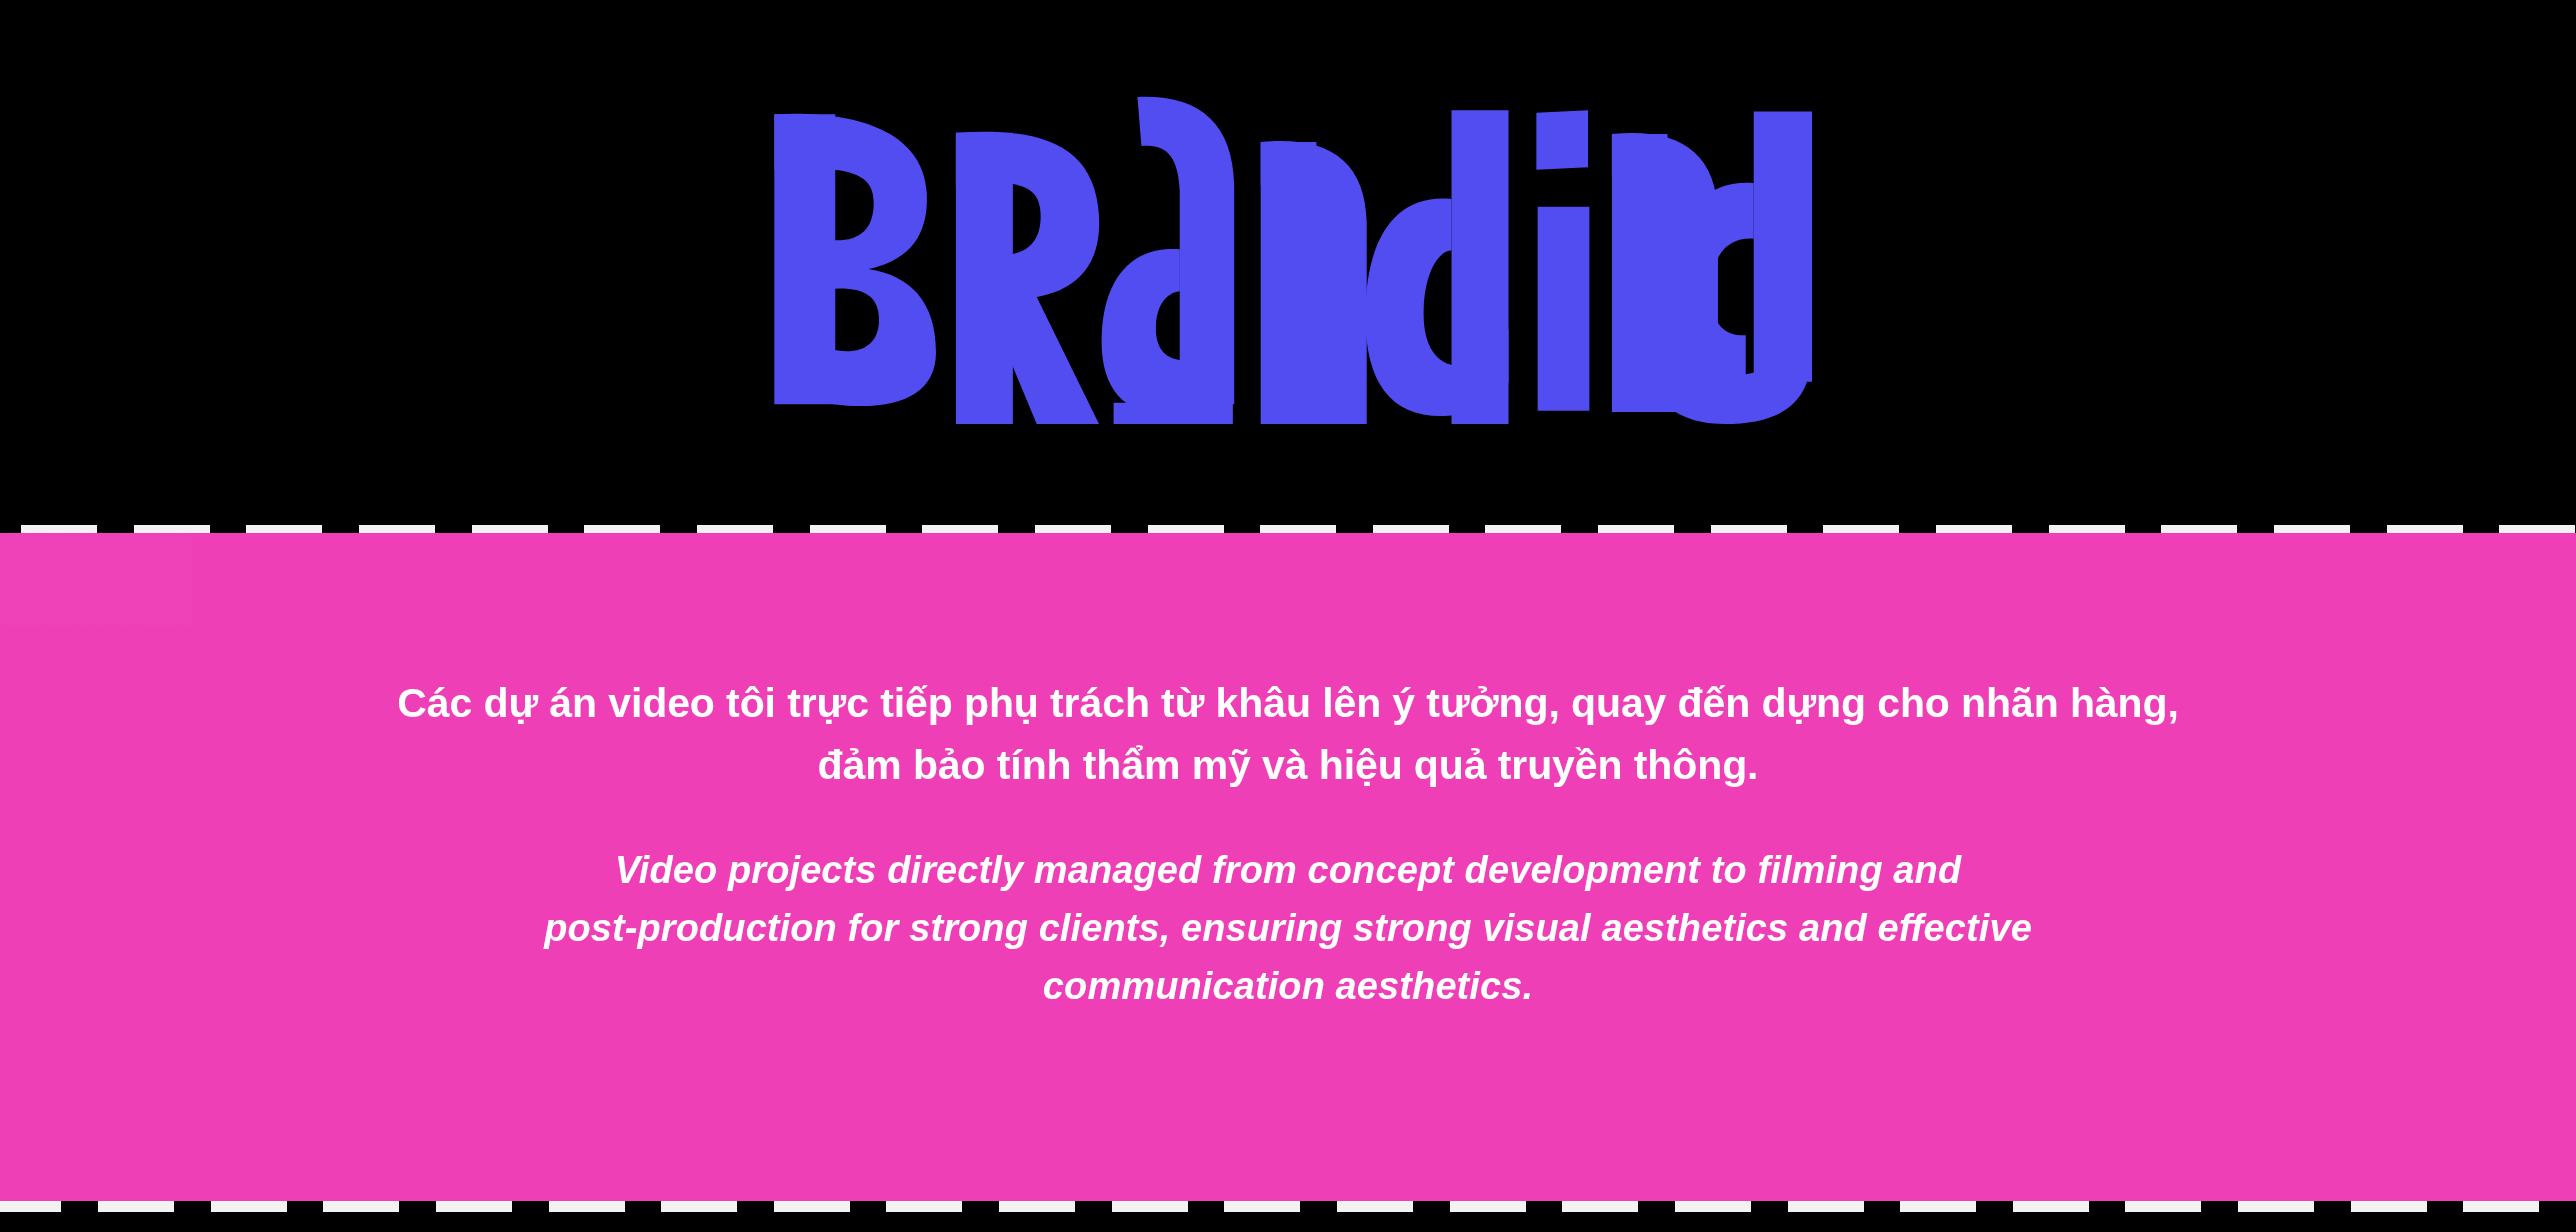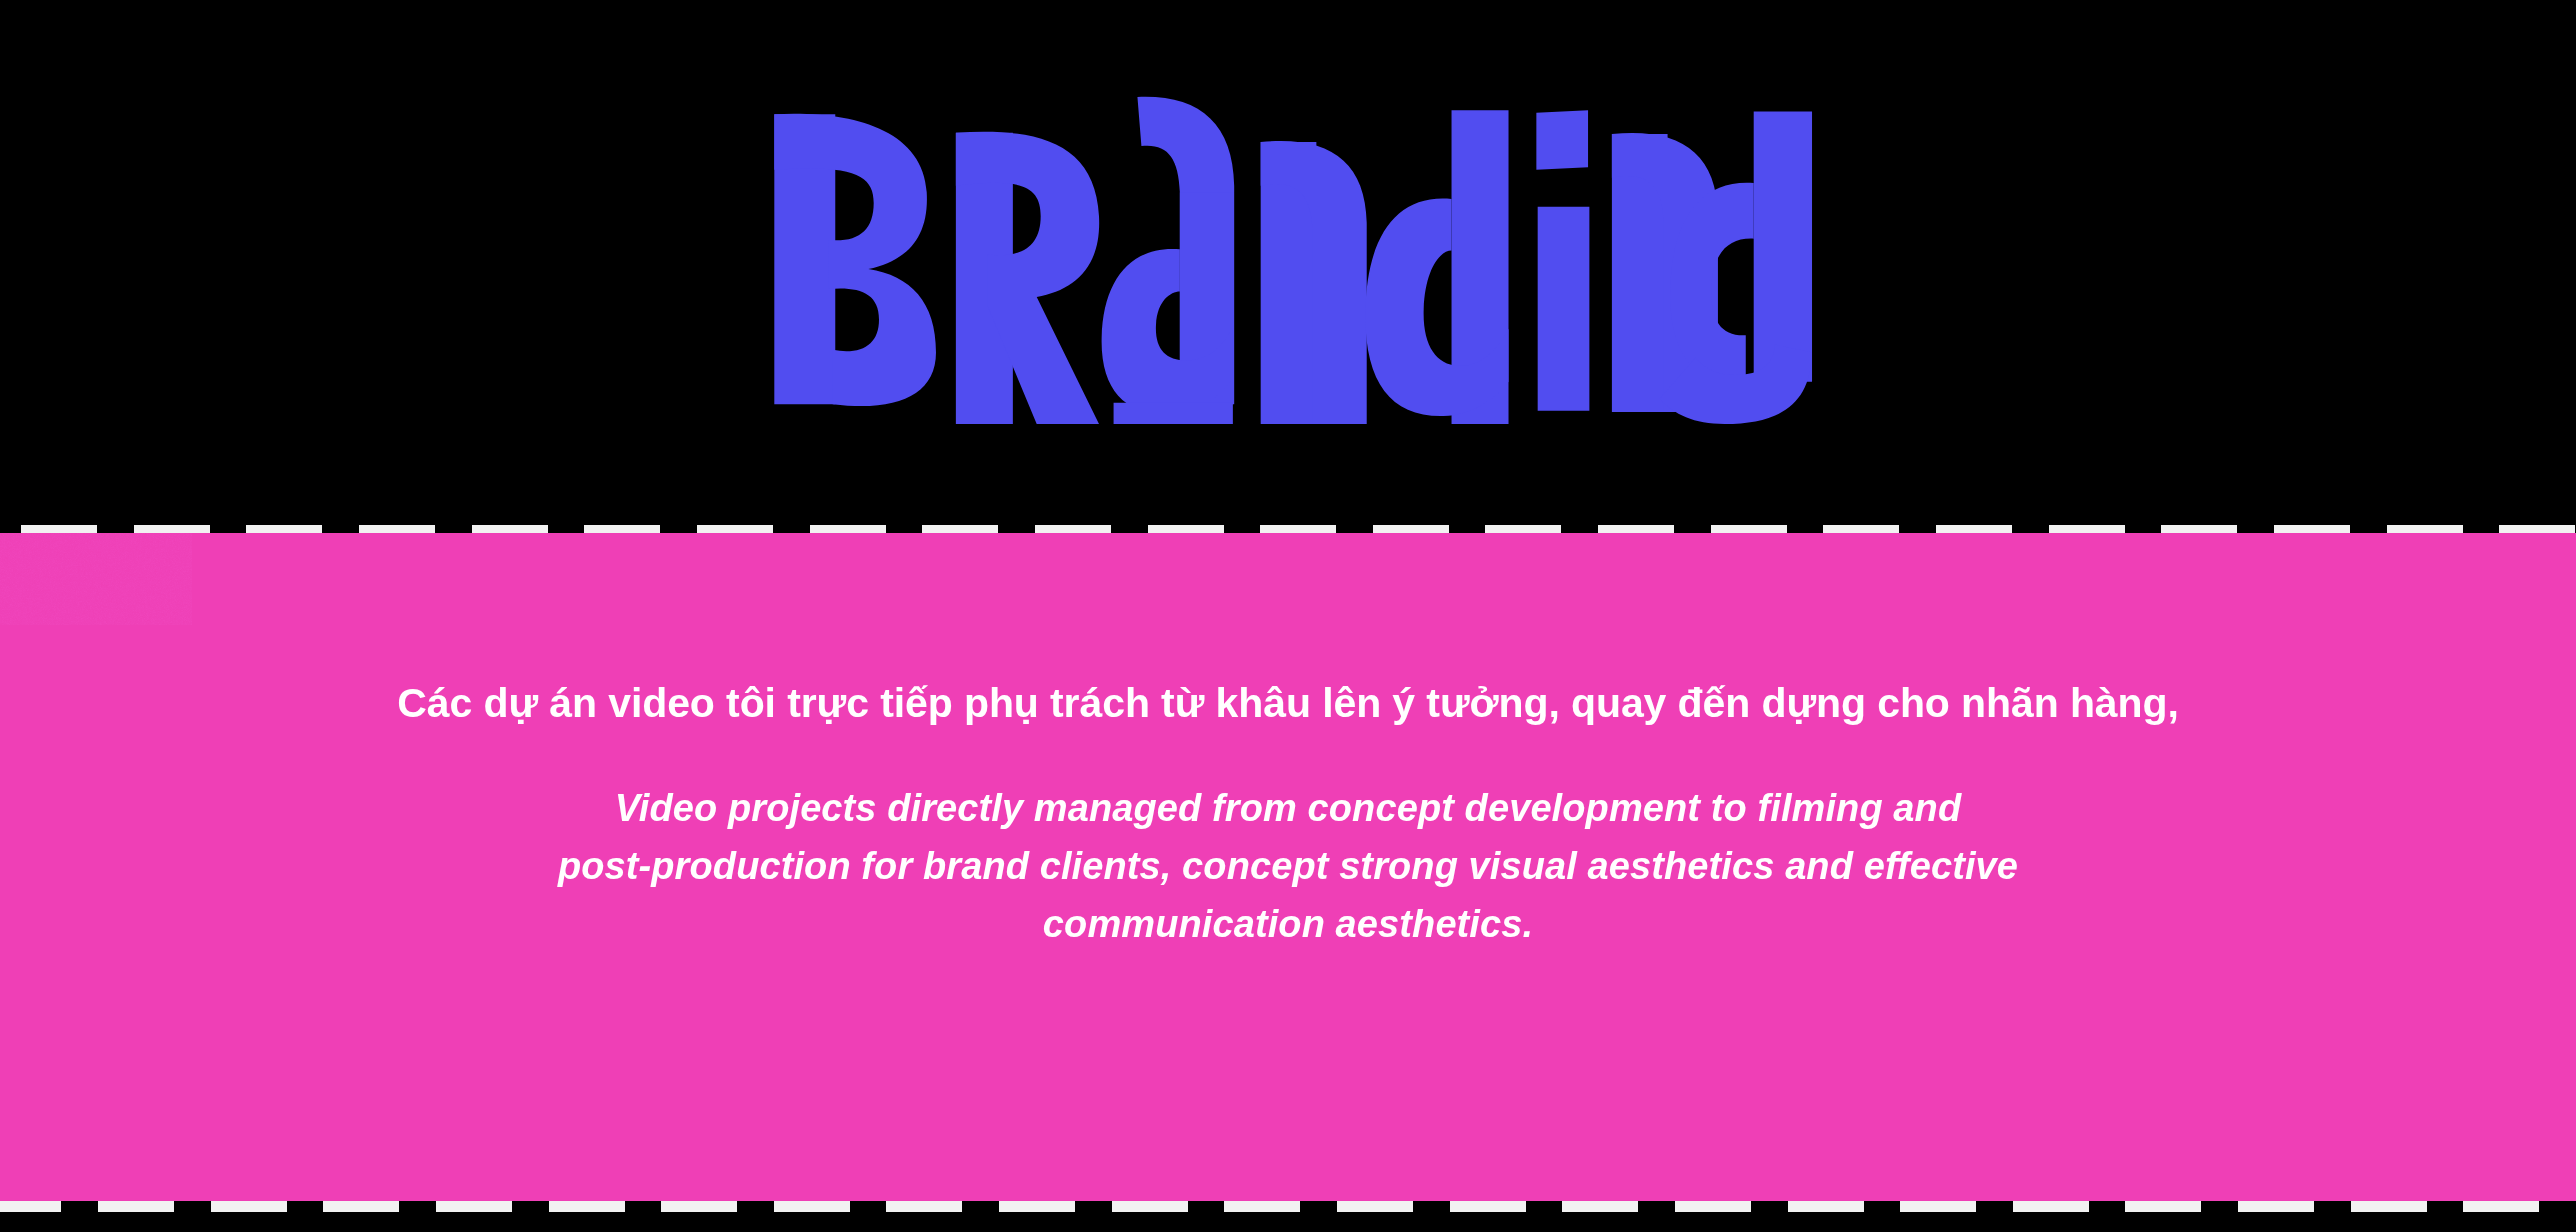--- a/index.html
+++ b/index.html
@@ -200,25 +200,26 @@
         <feTurbulence type="fractalNoise" baseFrequency="0.9" numOctaves="3" stitchTiles="stitch"></feTurbulence>
         <feColorMatrix type="saturate" values="0"></feColorMatrix>
       </filter>
       <rect width="100%" height="100%" filter="url(#noiseFilter)" opacity="0.35"></rect>
     </svg>
 
     <div class="band-inner">
 
       <p class="vn">
         <span>Các dự án video tôi trực tiếp phụ trách từ khâu lên ý tưởng, quay đến dựng cho nhãn hàng,</span><br>
+        <span>đảm bảo tính thẩm mỹ và hiệu quả truyền thông.</span>
       </p>
 
       <p class="en">
         <span>Video projects directly managed from concept development to filming and</span><br>
-        <span>post-production for brand clients, concept strong visual aesthetics and effective</span><br>
+        <span>post-production for strong clients, ensuring strong visual aesthetics and effective</span><br>
         <span>communication aesthetics.</span>
       </p>
 
     </div>
   </div>
 
   <div class="dash-rule" id="dash-bottom">
       <div class="dash" style="left: -14.6px; width: 76px; background: rgb(242, 242, 242);"></div>
       <div class="dash" style="left: 98px; width: 76px; background: rgb(242, 242, 242);"></div>
       <div class="dash" style="left: 211px; width: 76px; background: rgb(242, 242, 242);"></div>

